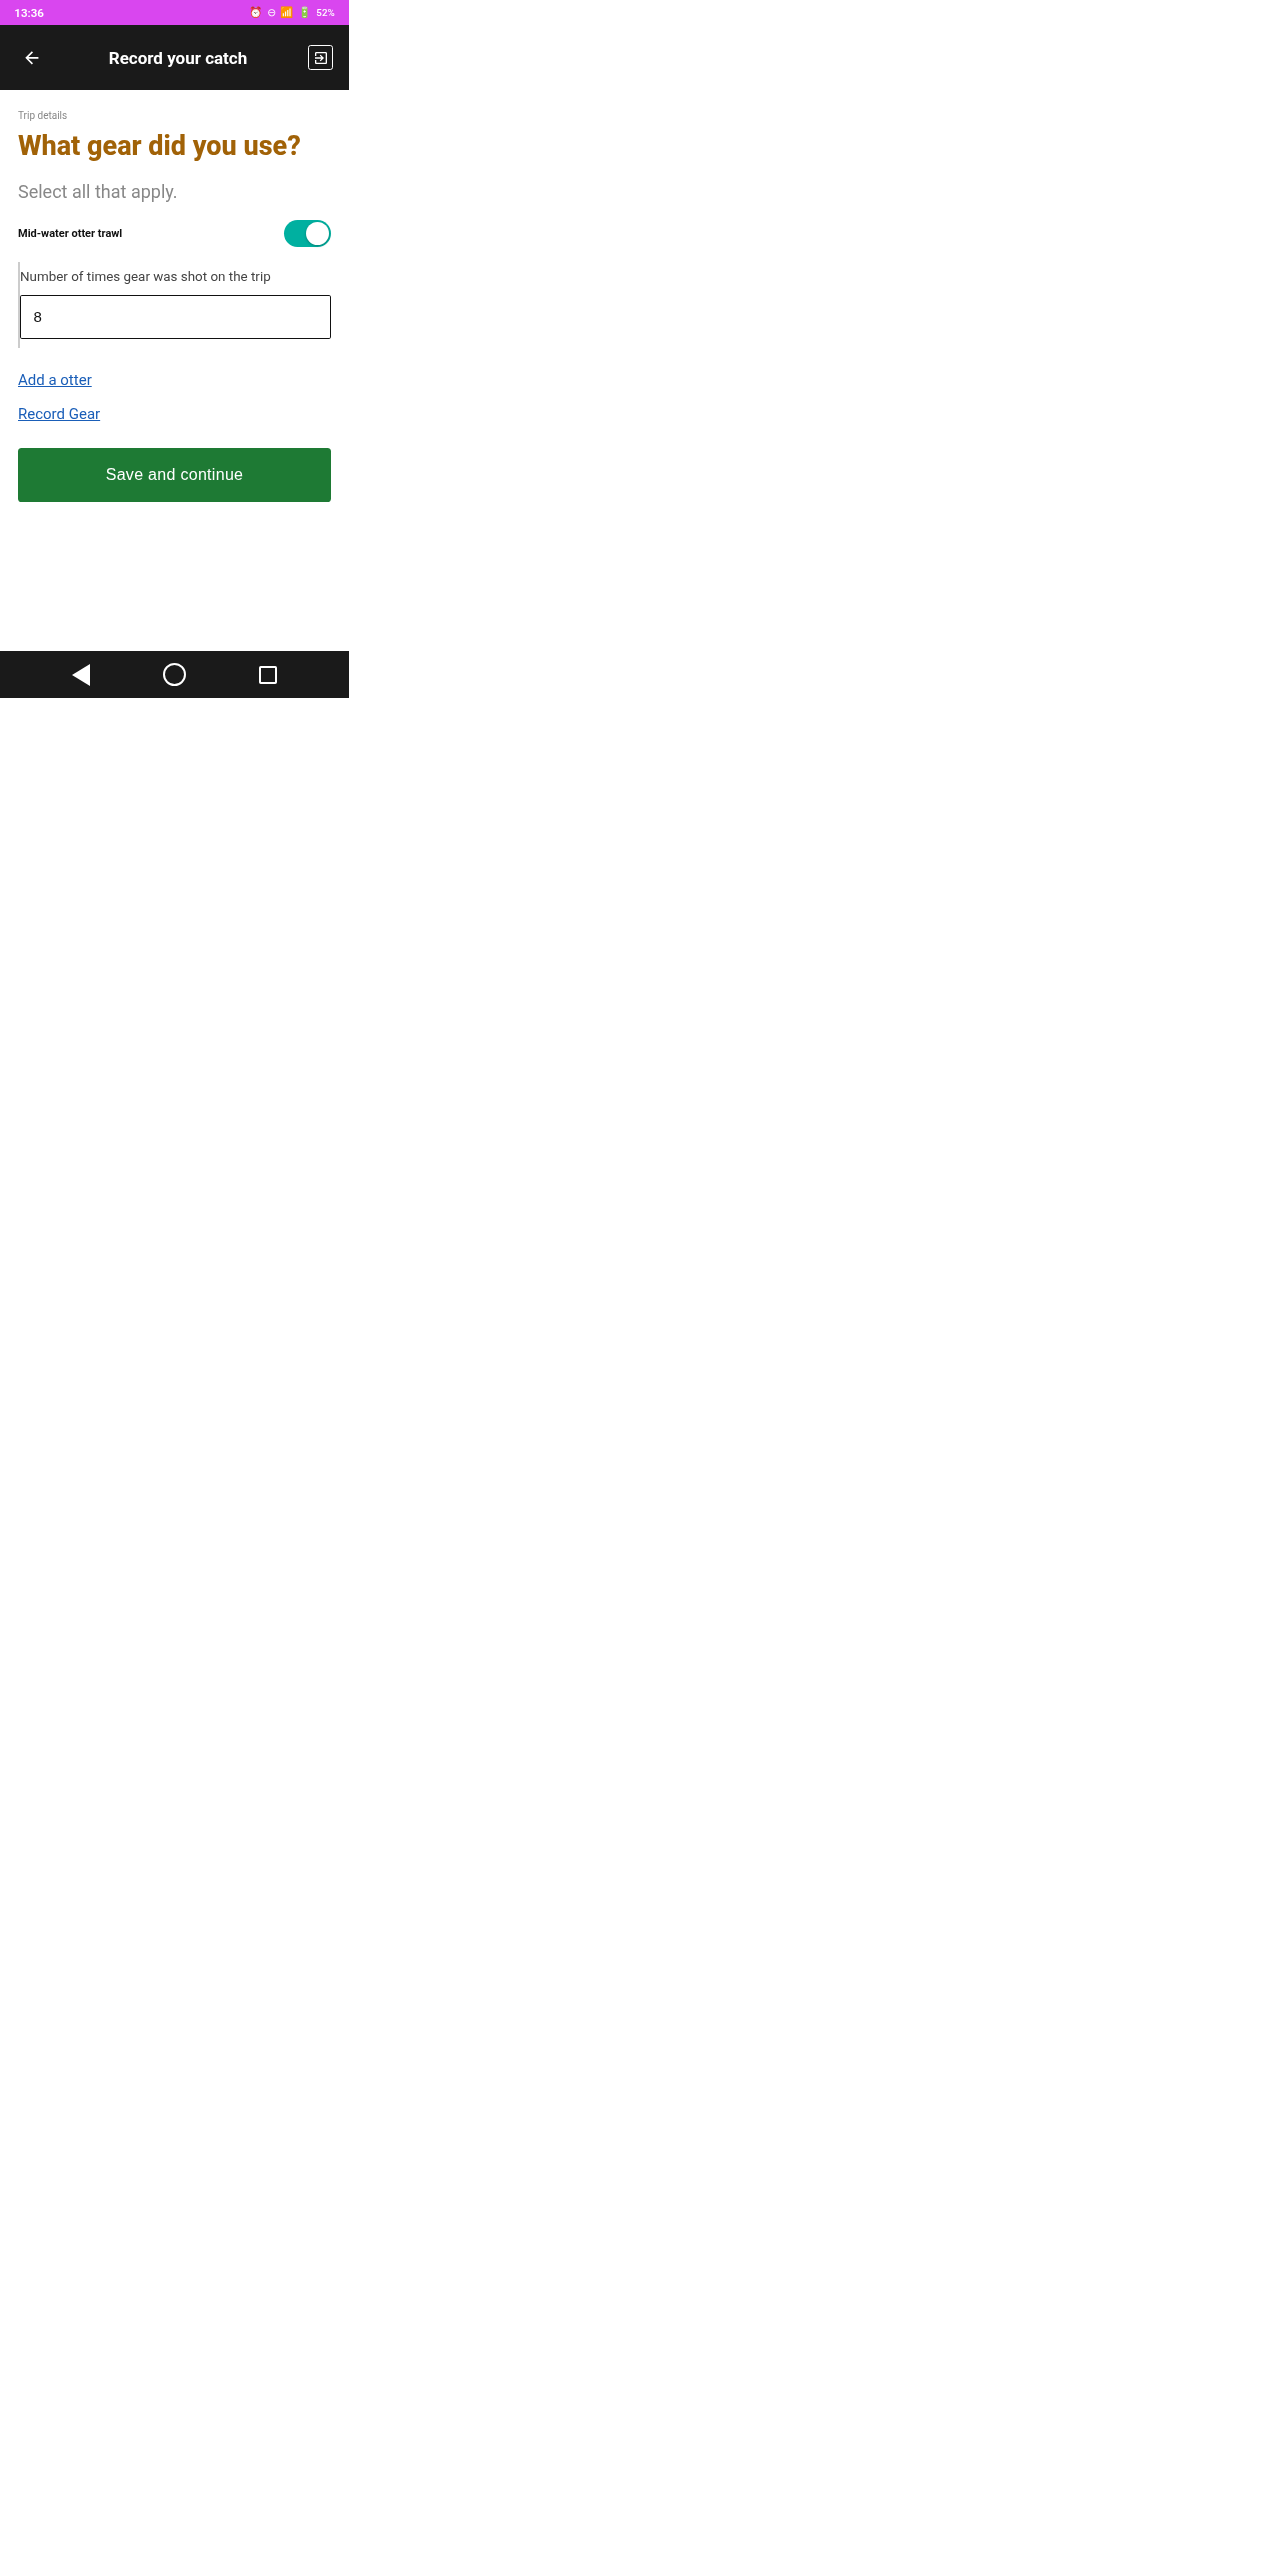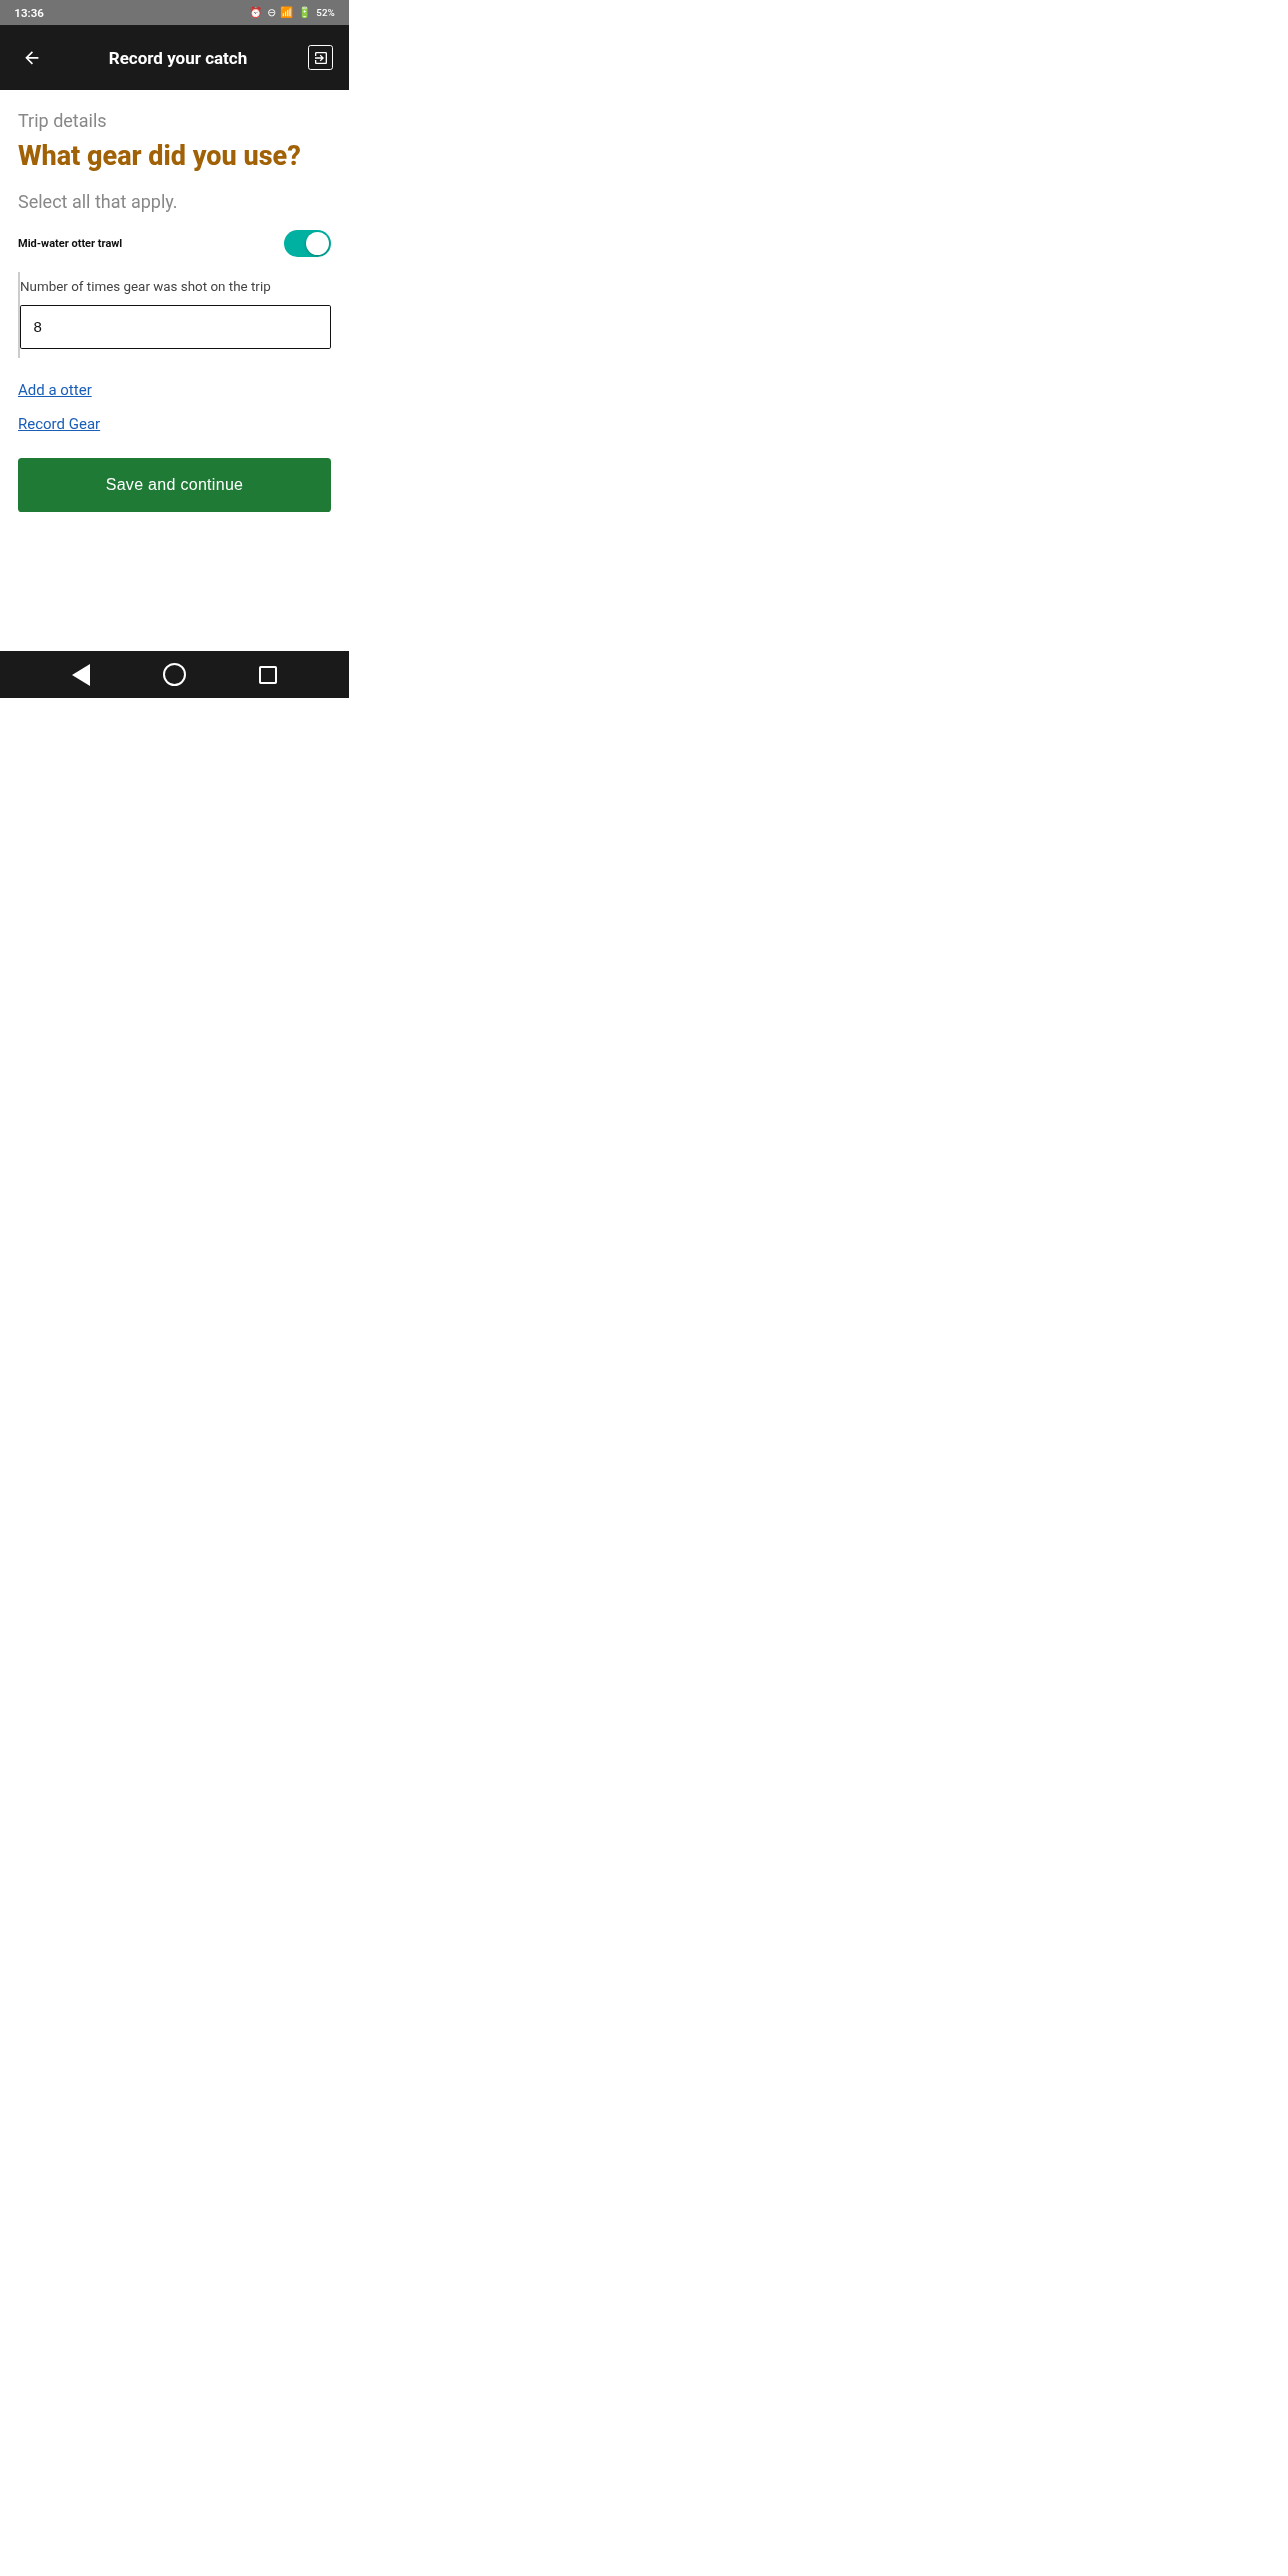--- a/index.html
+++ b/index.html
@@ -14,21 +14,21 @@
       min-height: 698px;
       font-family: 'Roboto', Arial, sans-serif;
       background: #fff;
       display: flex;
       flex-direction: column;
       overflow-x: hidden;
     }
 
     
     .status-bar {
-      background: #737373;
+      background: #d946ef;
       color: #fff;
       display: flex;
       justify-content: space-between;
       align-items: center;
       padding: 5.4px 14.3px;
       height: 25px;
       font-size: 10.7px;
       font-weight: 500;
     }
 
@@ -87,21 +87,21 @@
     }
 
     
     .content {
       flex: 1;
       padding: 19.7px 18px;
       background: #fff;
     }
 
     .trip-details-label {
-      font-size: 18px;
+      font-size: 10px;
       color: #888;
       margin-bottom: 5.4px;
     }
 
     .page-heading {
       font-size: 27px;
       font-weight: 800;
       color: #a16207;
       margin-bottom: 19.7px;
       line-height: 1.15;

